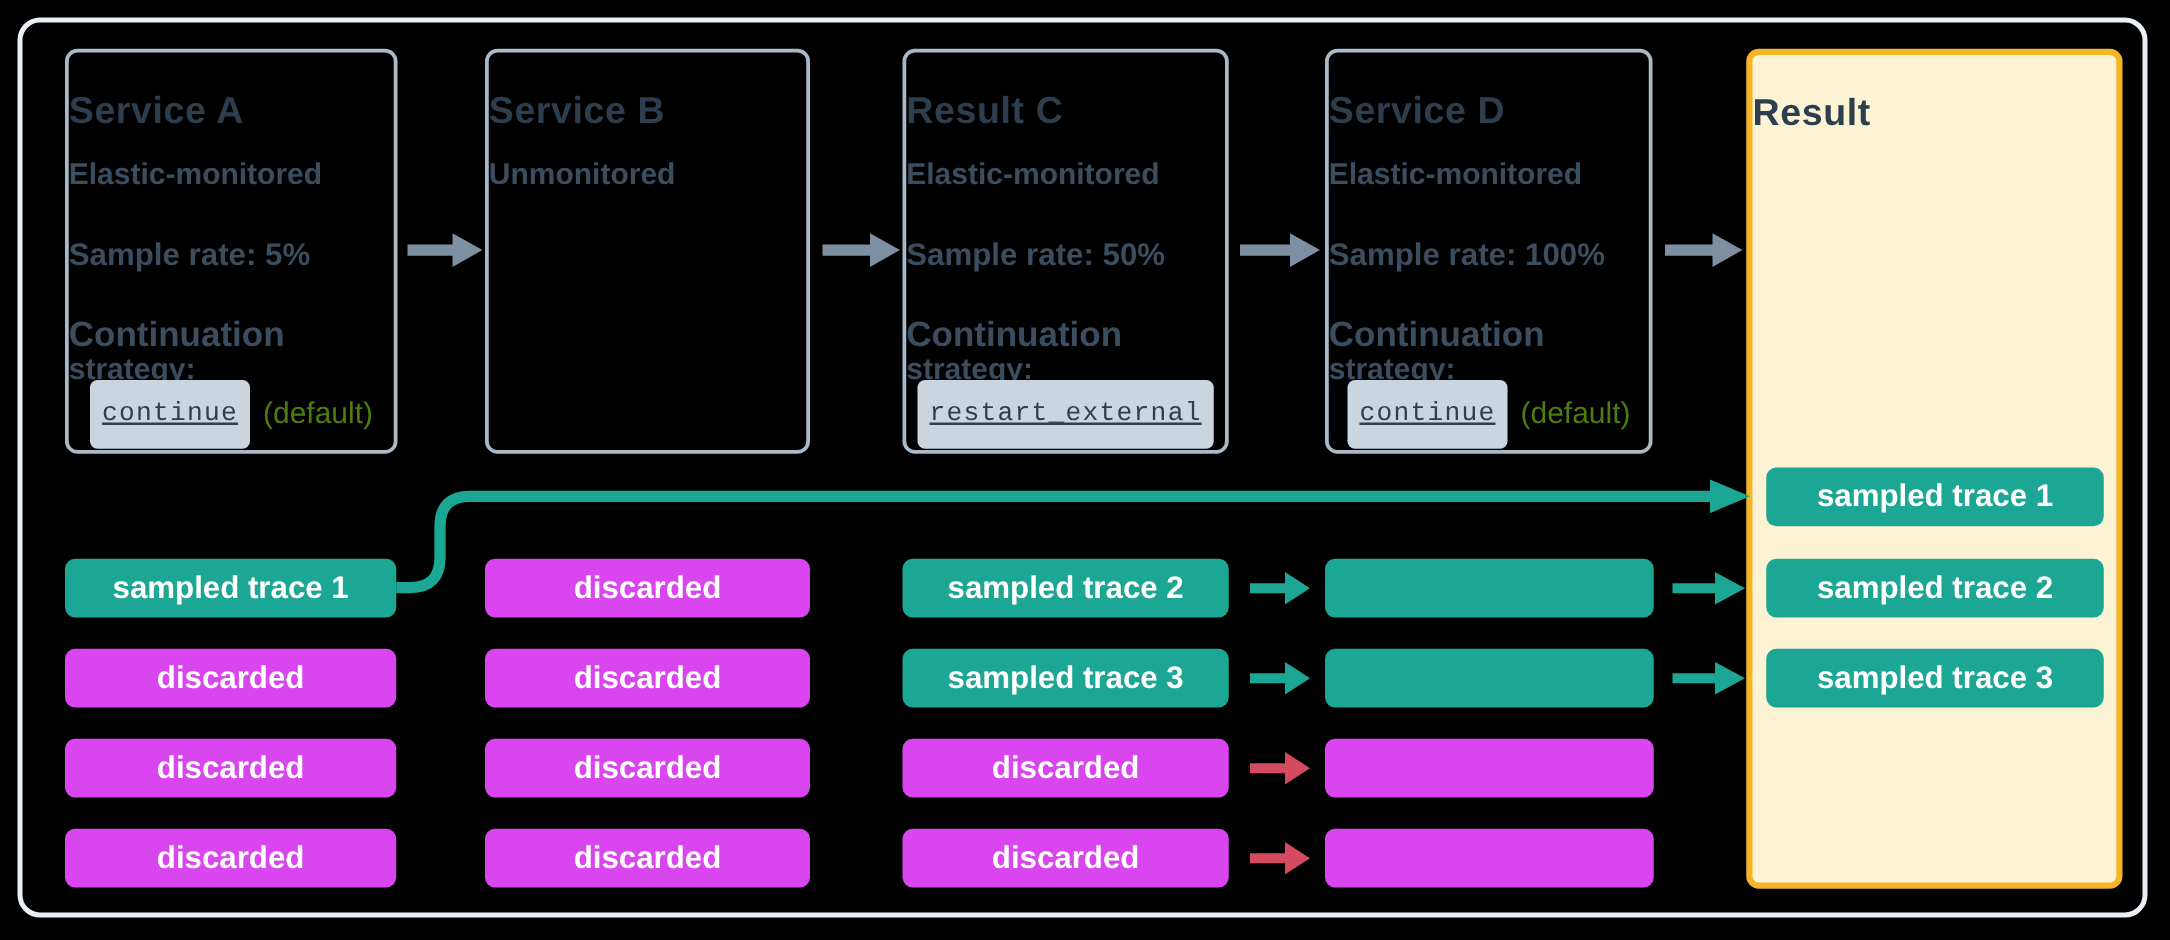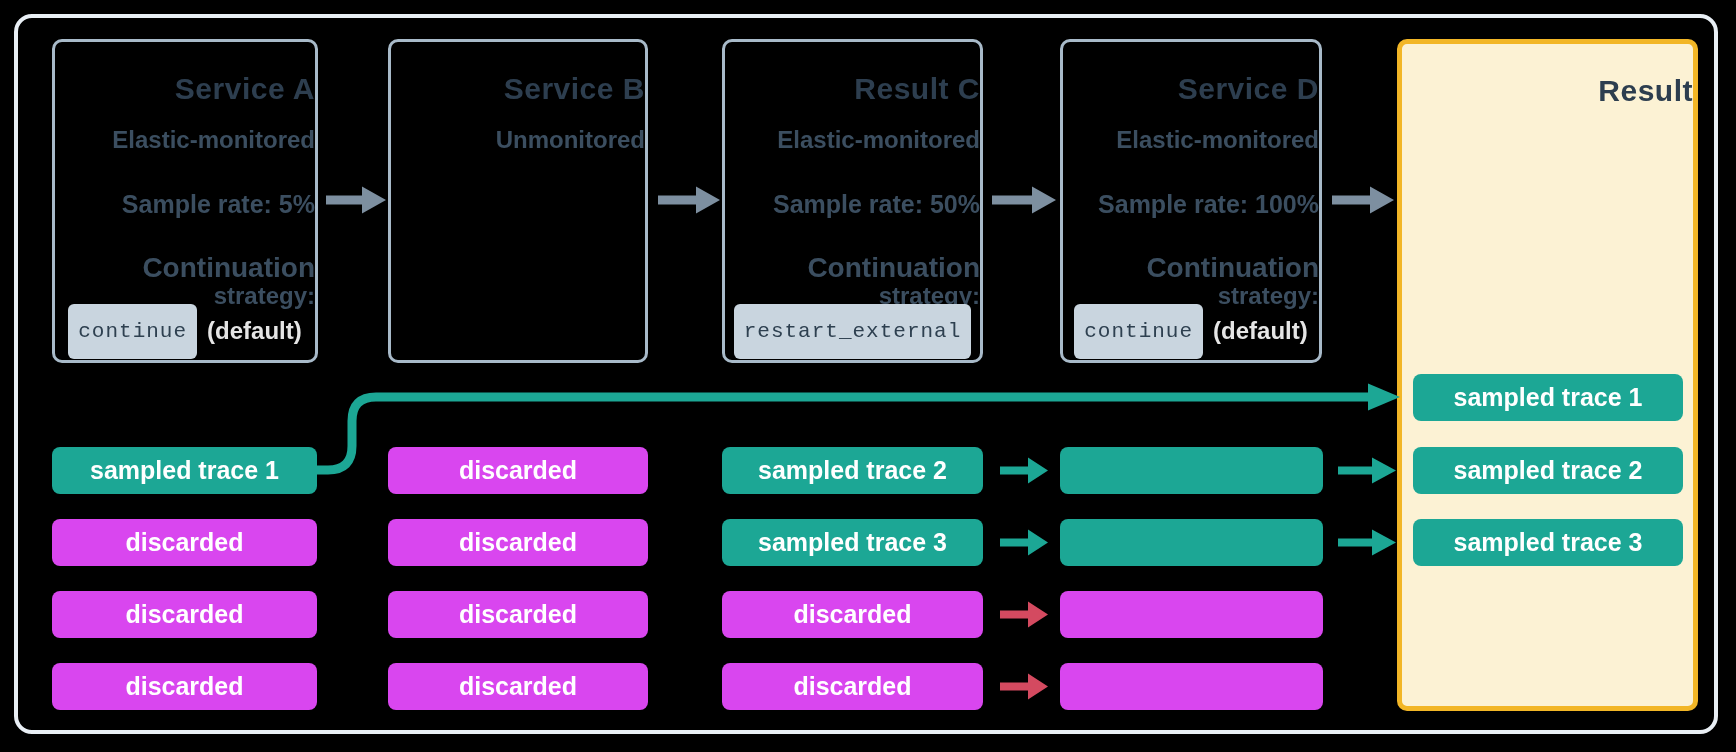--- a/index.html
+++ b/index.html
@@ -17,33 +17,33 @@
     border:3px solid #a8bac9;border-radius:10px;background:transparent;
   }
   .box-a{left:52px;width:266px;}
   .box-b{left:388px;width:260px;}
   .box-c{left:722px;width:261px;}
   .box-d{left:1060px;width:262px;}
   .result-box{
     position:absolute;left:1397px;top:39px;width:301px;height:672px;box-sizing:border-box;
     background:#fcf2d4;border:5px solid #f2b626;border-radius:10px;
   }
-  .t{position:absolute;left:0;width:100%;text-align:right;color:#3b4e60;}
+  .t{position:absolute;left:0;width:100%;text-align:left;color:#3b4e60;}
   .t-title{top:30px;font-size:30px;font-weight:bold;color:#2d3e4f;letter-spacing:.5px;}
   .t-mon{top:84px;font-size:24px;font-weight:600;}
   .t-rate{top:148px;font-size:25px;font-weight:600;}
   .t-cont1{top:210px;font-size:28px;font-weight:600;}
   .t-cont2{top:240px;font-size:24px;font-weight:600;}
   .t-code-row{top:272px;display:flex;justify-content:center;align-items:center;gap:10px;height:34px;}
   .code-pill{
     display:inline-block;background:#c9d5df;color:#2e4050;border-radius:6px;
     font-family:"Liberation Mono","DejaVu Sans Mono",monospace;font-size:21px;
-    padding:16px 10px;letter-spacing:1px;white-space:nowrap;
+    padding:16px 10px;letter-spacing:1px;white-space:nowrap;text-decoration:underline;
   }
-  .code-note{font-size:24px;font-weight:700;color:#e5e5e5;white-space:nowrap;}
+  .code-note{font-size:24px;font-weight:400;color:#4d7c0f;white-space:nowrap;}
   
   .pill{
     position:absolute;height:47px;border-radius:8px;line-height:47px;text-align:center;
     color:#fff;font-size:25px;font-weight:600;
   }
   .pill.sampled{background:#1CA795;}
   .pill.discarded{background:#d946ef;}
   .cA{left:52px;width:265px;}
   .cB{left:388px;width:260px;}
   .cC{left:722px;width:261px;}

